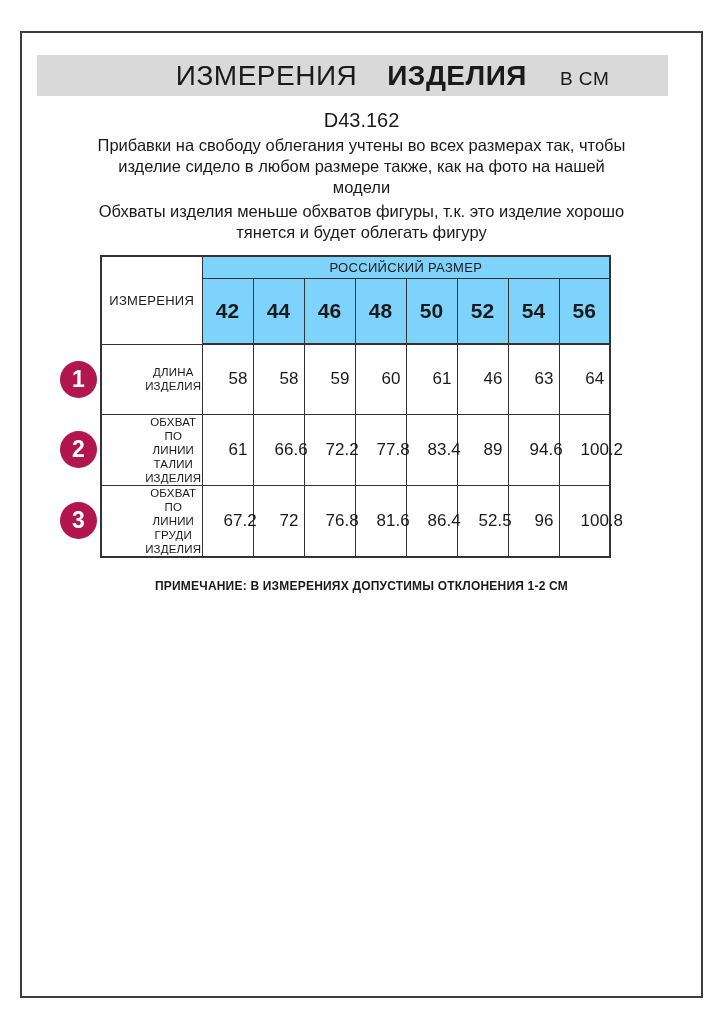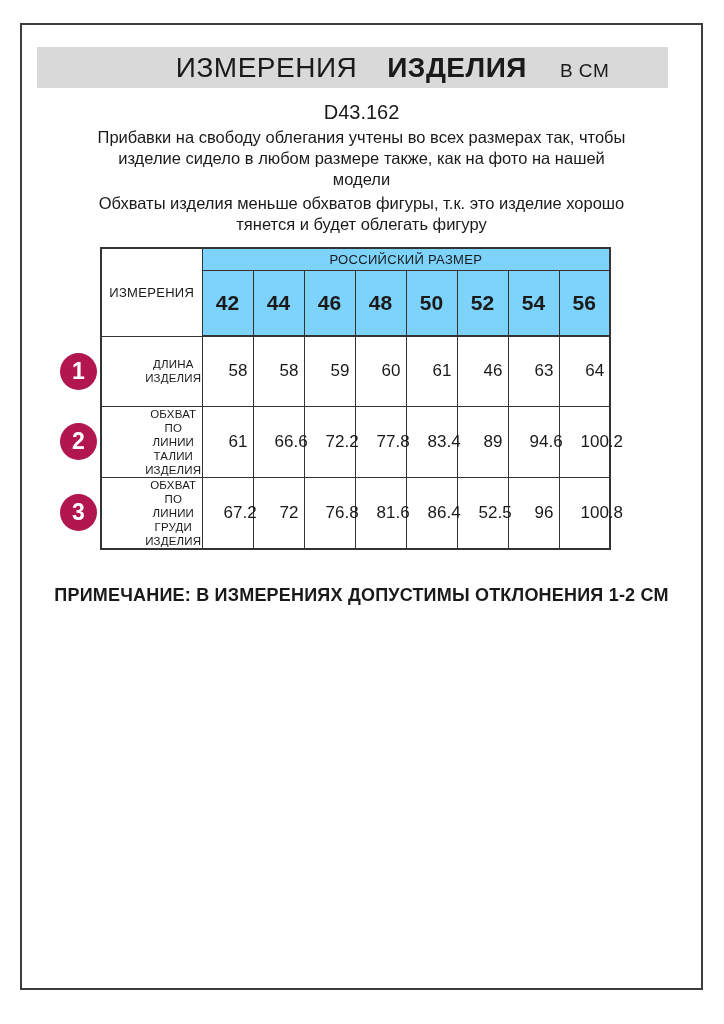--- a/index.html
+++ b/index.html
@@ -6,21 +6,21 @@
   html, body { background: #ffffff; }
   body {
     width: 724px; height: 1024px;
     font-family: "Liberation Sans", sans-serif;
     color: #1a1a1a;
     position: relative;
     overflow: hidden;
   }
   .frame {
     position: absolute;
-    left: 20px; top: 23px;
+    left: 20px; top: 31px;
     width: 683px; height: 967px;
     border: 2px solid #3d3d3d;
     background: #ffffff;
   }
   
   .title-bar {
     margin: 22px auto 0 15px;
     width: 631px; height: 41px;
     background: #d9d9d9;
     display: flex;
@@ -108,23 +108,23 @@
     font-weight: 700;
     display: flex;
     align-items: center;
     justify-content: center;
   }
   .badge.b1 { top: 106px; }
   .badge.b2 { top: 176px; }
   .badge.b3 { top: 247px; }
 
   .note {
-    margin-top: 35px;
-    text-align: center;
-    font-size: 18px;
+    margin-top: 21px;
+    text-align: center;
+    font-size: 12px;
     font-weight: 700;
     letter-spacing: 0.2px;
   }
 </style>
 </head>
 <body>
 
 <div class="frame">
 
   <div class="title-bar">

